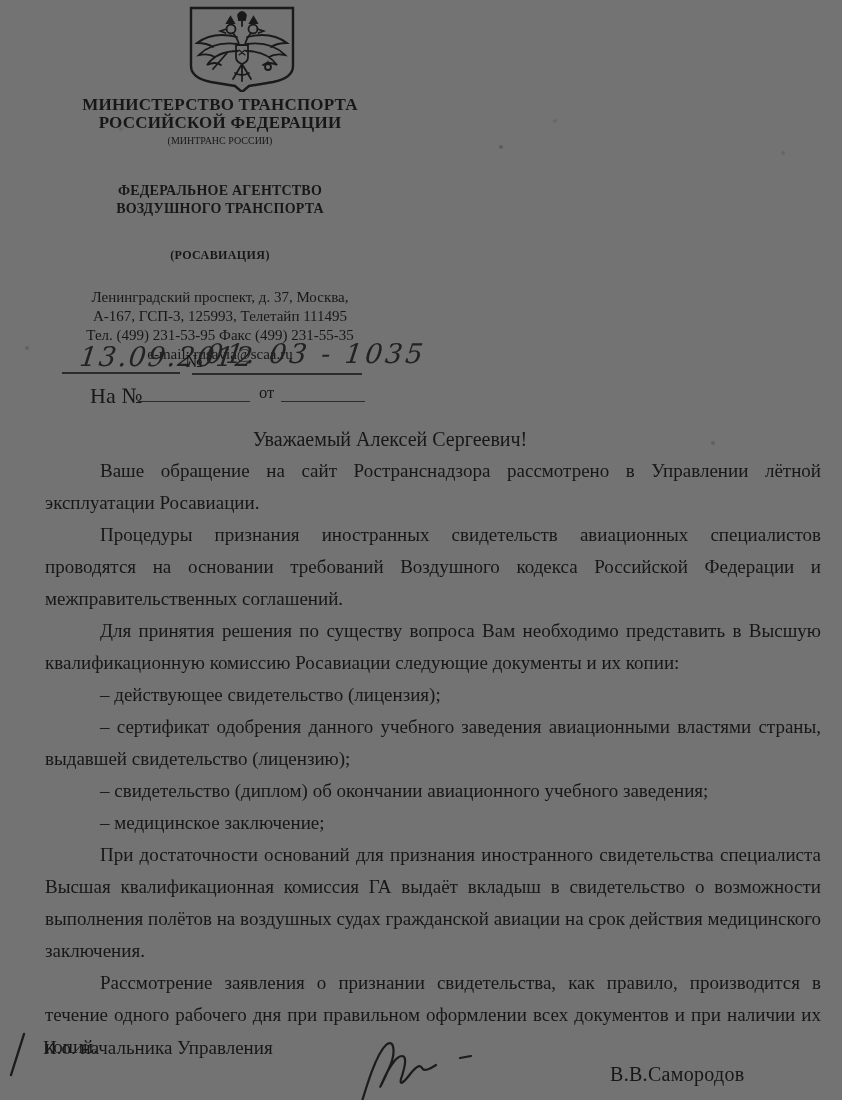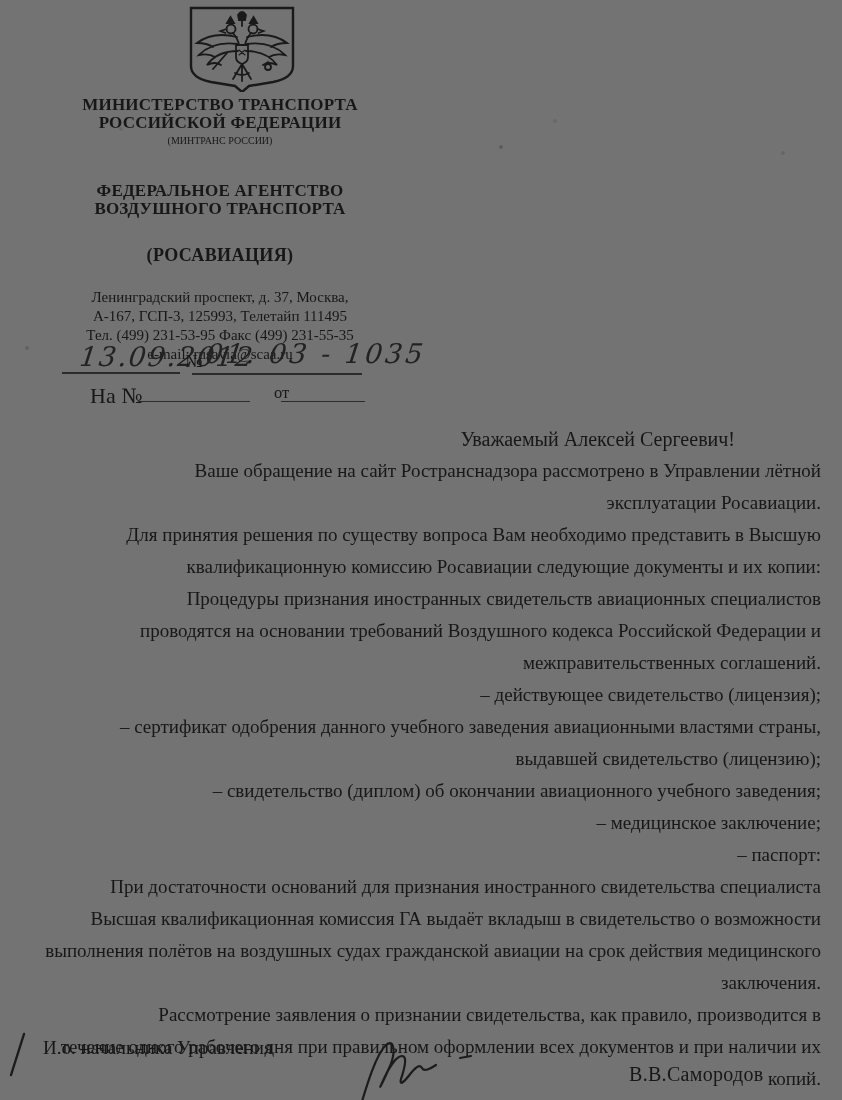--- a/index.html
+++ b/index.html
@@ -12,59 +12,59 @@
     overflow:hidden;
   }
   
   .letterhead{
     position:absolute;left:30px;top:6px;width:380px;
     text-align:center;
   }
   .emblem-wrap{display:block;transform:translateX(22px);}
   .lh-ministry{font-size:17px;font-weight:bold;line-height:18px;letter-spacing:.2px;}
   .lh-paren{font-size:10px;font-weight:normal;line-height:18px;}
-  .lh-agency{margin-top:32px;font-size:17px;font-weight:bold;line-height:18px;letter-spacing:.2px;font-family:Liberation Serif, serif;}
-  .lh-short{margin-top:28px;font-size:18px;font-weight:bold;letter-spacing:.4px;line-height:18px;}
+  .lh-agency{margin-top:32px;font-size:14px;font-weight:bold;line-height:18px;letter-spacing:.2px;font-family:Liberation Serif, serif;}
+  .lh-short{margin-top:28px;font-size:12px;font-weight:bold;letter-spacing:.4px;line-height:18px;}
   .lh-address{margin-top:24px;font-size:15px;line-height:19px;}
   
   .hw{
     font-family:"DejaVu Serif","Liberation Serif",serif;
     font-style:italic;
     transform:skewX(-7deg);
     color:#222;
     white-space:nowrap;
   }
   .hw-date{position:absolute;left:80px;top:341px;font-size:27px;letter-spacing:2px;}
   .no-sign{position:absolute;left:185px;top:351px;font-size:18px;}
   .hw-number{position:absolute;left:206px;top:338px;font-size:27px;letter-spacing:3px;}
   .uline{position:absolute;border-bottom:2px solid #2b2b2b;height:0;}
   .ul-date{left:62px;top:372px;width:118px;}
   .ul-number{left:192px;top:373px;width:170px;}
   .onno-line{position:absolute;left:90px;top:383px;font-size:22px;}
   .ul-reply1{left:138px;top:401px;width:112px;border-bottom-width:1.6px;}
-  .onno-ot{position:absolute;left:274px;top:383px;font-size:16.5px;}
+  .onno-ot{position:absolute;left:259px;top:383px;font-size:16.5px;}
   .ul-reply2{left:281px;top:401px;width:84px;border-bottom-width:1.6px;}
   
   .body-text{
     position:absolute;left:45px;top:423px;width:776px;
     font-size:19px;line-height:32px;text-align:justify;
   }
   .salutation{
     text-align:center;padding-right:86px;margin:0 0 7px 0;
     font-size:20px;
   }
-  .body-text p{margin:0;text-indent:55px;text-align:right;}
+  .body-text p{margin:0;text-indent:55px;}
   
   .sig-slash{position:absolute;left:4px;top:1030px;}
   .sig-title{
     position:absolute;left:43px;top:1034px;
     font-size:19px;line-height:27px;
   }
   .sig-script{position:absolute;left:350px;top:1036px;}
-  .sig-name{position:absolute;left:629px;top:1063px;font-size:20px;letter-spacing:.3px;}
+  .sig-name{position:absolute;left:610px;top:1063px;font-size:20px;letter-spacing:.3px;}
   
   .speck{
     position:absolute;left:0;top:0;width:2px;height:2px;border-radius:50%;
     background:transparent;
     box-shadow:
       500px 146px 0 1px rgba(40,40,40,.30),
       712px 442px 0 1px rgba(40,40,40,.25),
       806px 468px 0 1px rgba(40,40,40,.18),
       26px 347px 0 1px rgba(40,40,40,.22),
       782px 152px 0 1px rgba(40,40,40,.16),
@@ -129,27 +129,26 @@
   <div class="uline ul-number"></div>
   <div class="onno-line">На №</div>
   <div class="uline ul-reply1"></div>
   <div class="onno-ot">от</div>
   <div class="uline ul-reply2"></div>
 
   <div class="body-text">
     <p class="salutation" style="text-indent:0;">Уважаемый Алексей Сергеевич!</p>
     <div>
         <p>Ваше обращение на сайт Ространснадзора рассмотрено в Управлении лётной эксплуатации Росавиации.</p>
+        <p>Процедуры признания иностранных свидетельств авиационных специалистов проводятся на основании требований Воздушного кодекса Российской Федерации и межправительственных соглашений.</p>
         <p>Для принятия решения по существу вопроса Вам необходимо представить в Высшую квалификационную комиссию Росавиации следующие документы и их копии:</p>
-        <p>Процедуры признания иностранных свидетельств авиационных специалистов проводятся на основании требований Воздушного кодекса Российской Федерации и межправительственных соглашений.</p>
         <p>– действующее свидетельство (лицензия);</p>
         <p>– сертификат одобрения данного учебного заведения авиационными властями страны, выдавшей свидетельство (лицензию);</p>
         <p>– свидетельство (диплом) об окончании авиационного учебного заведения;</p>
         <p>– медицинское заключение;</p>
-        <p>– паспорт:</p>
         <p>При достаточности оснований для признания иностранного свидетельства специалиста Высшая квалификационная комиссия ГА выдаёт вкладыш в свидетельство о возможности выполнения полётов на воздушных судах гражданской авиации на срок действия медицинского заключения.</p>
         <p>Рассмотрение заявления о признании свидетельства, как правило, производится в течение одного рабочего дня при правильном оформлении всех документов и при наличии их копий.</p>
       </div>
   </div>
 
   <span class="sig-slash">
     <svg width="26" height="50" viewBox="0 0 26 50">
       <path d="M20,4 L7,45" stroke="#1c1c1c" stroke-width="2.4" fill="none" stroke-linecap="round"></path>
     </svg>
   </span>

